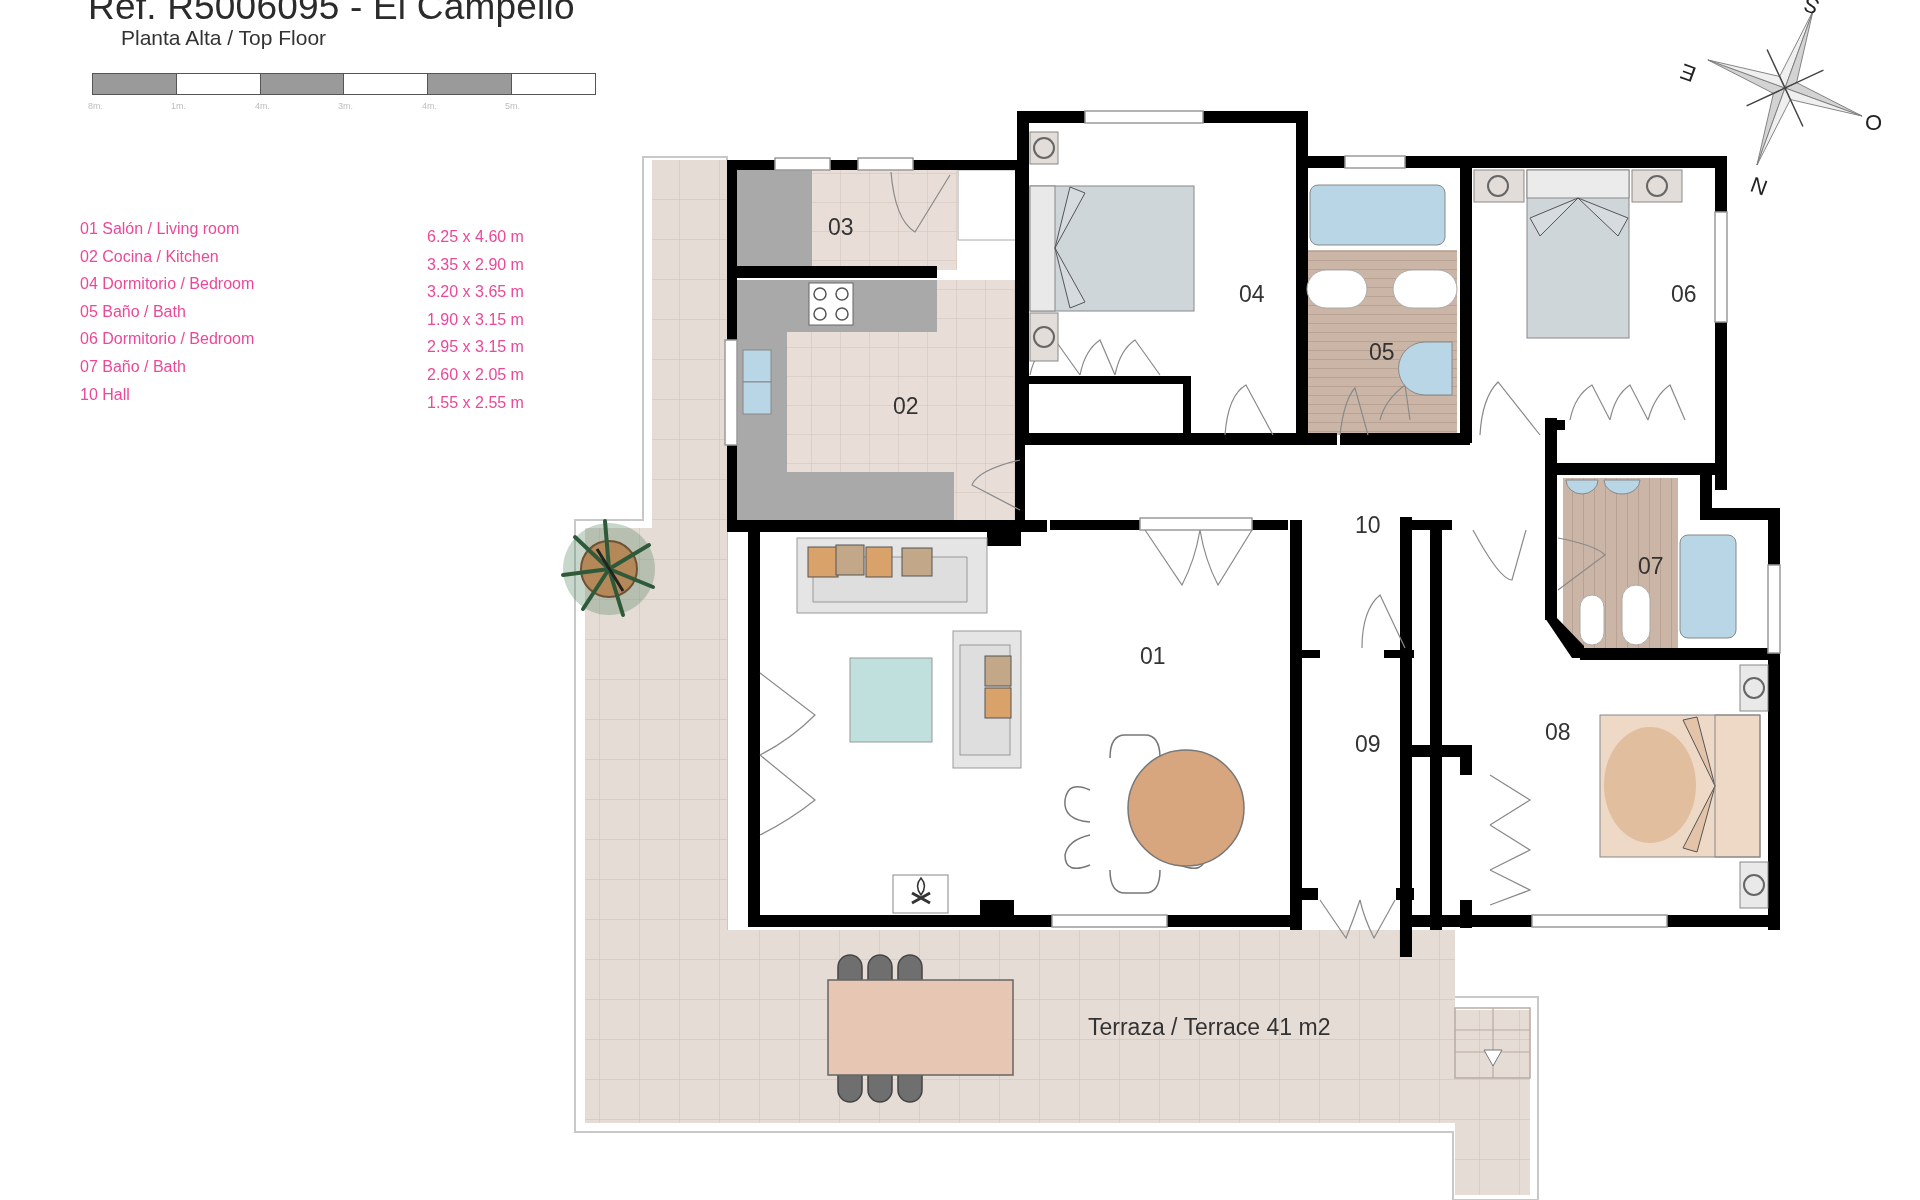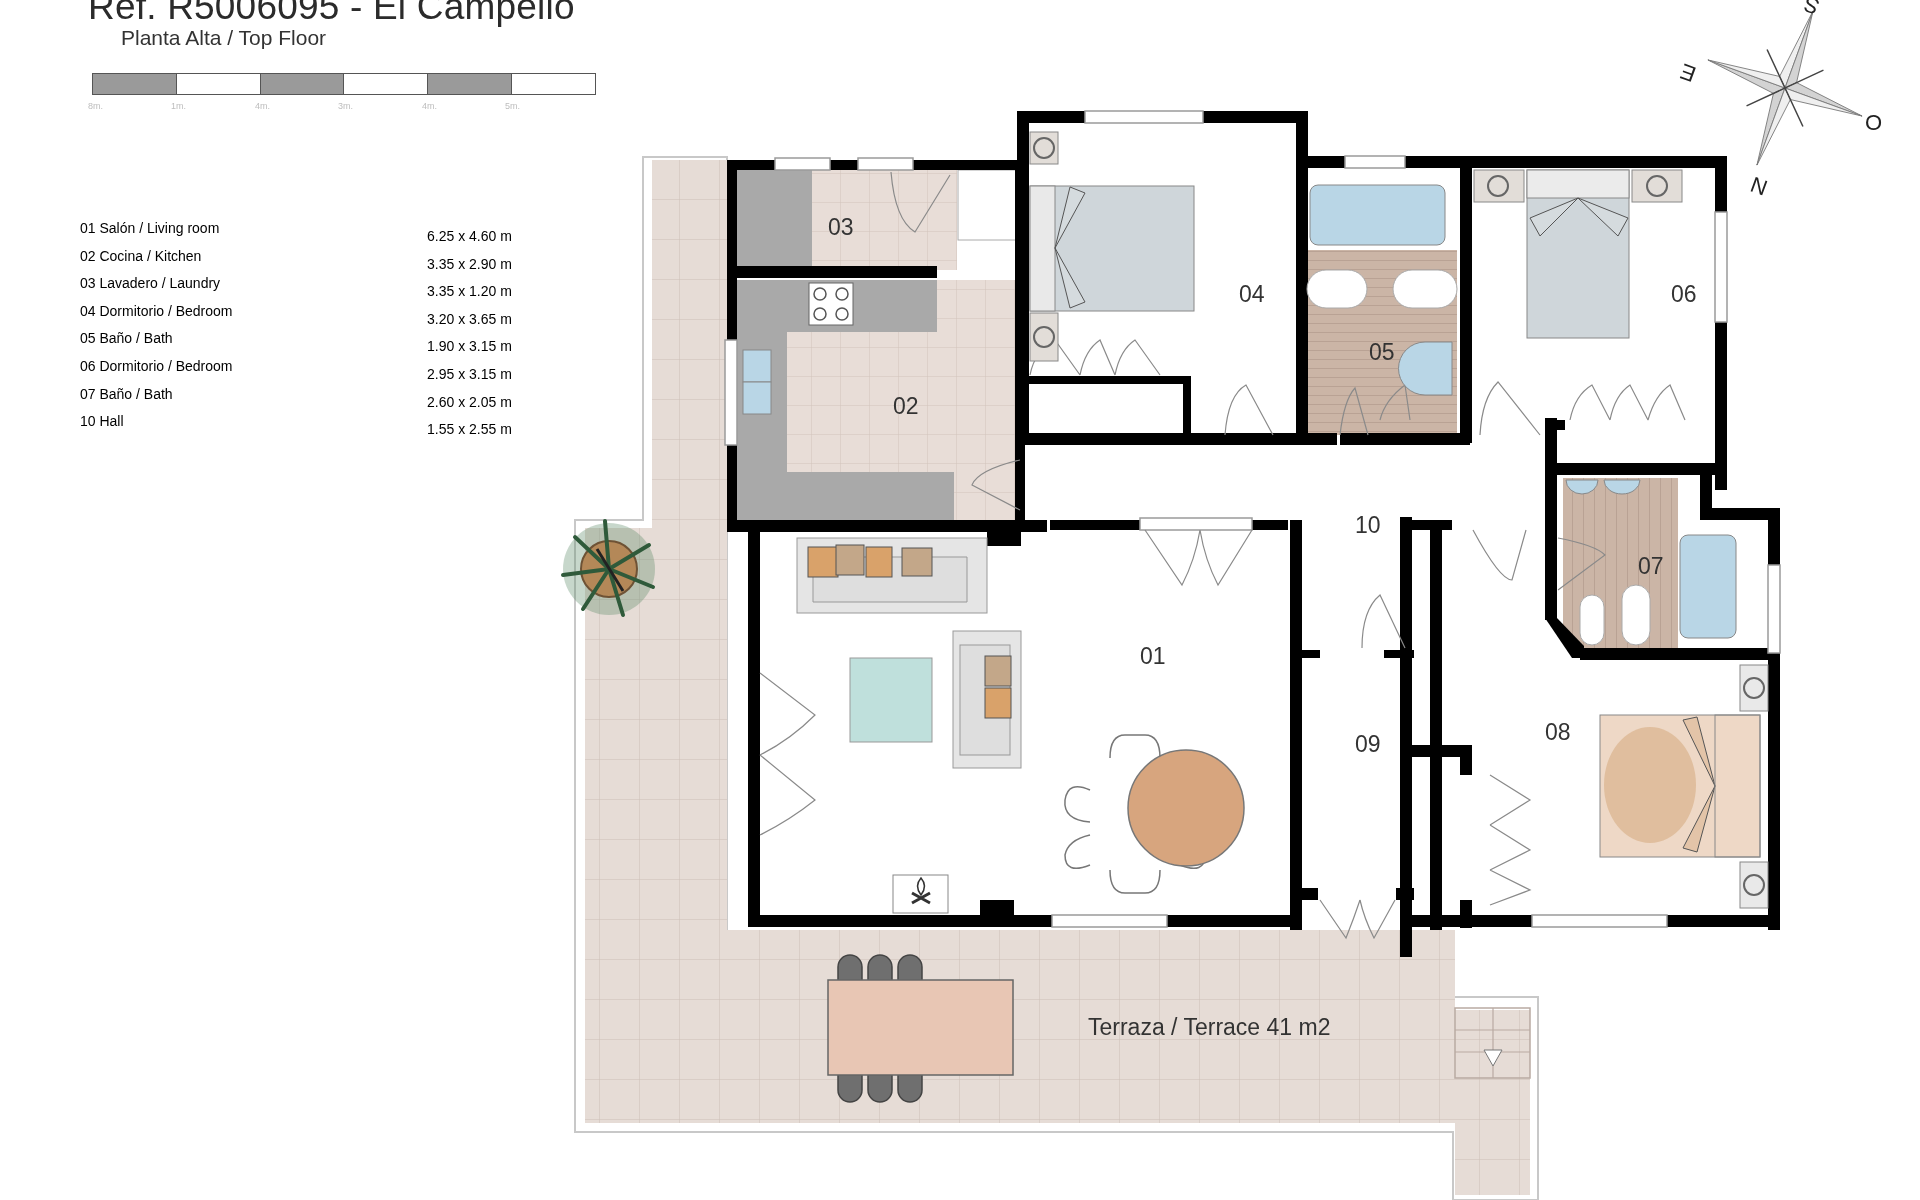--- a/index.html
+++ b/index.html
@@ -7,21 +7,21 @@
   .title { position:absolute; left:88px; top:-14px; font-size:37px; color:#2b2b2b; white-space:nowrap; letter-spacing:0.2px; }
   .subtitle { position:absolute; left:89px; top:26px; font-size:21px; color:#333; white-space:nowrap;margin-left:32px; }
   .scale { position:absolute; left:92px; top:73px; width:502px; height:20px; display:flex; border:1px solid #555; }
   .scale .seg { flex:1; height:100%; border-right:1px solid #555; }
   .scale .seg:last-child { border-right:none; }
   .scale .dark { background:#9a9a9a; }
   .scale .light { background:#ffffff; }
   .scale-labels { position:absolute; left:88px; top:101px; width:560px; height:12px; }
   .scale-labels span { position:absolute; font-size:9px; color:#bdbdbd; }
   .legend { position:absolute; left:80px; top:220px; }
-  .legend-row { position:relative; height:27.6px; width:520px; font-size:14px; color:#000000;text-decoration:underline; }
+  .legend-row { position:relative; height:27.6px; width:520px; font-size:16px; color:#ec4899;text-decoration:underline; }
   .legend-row .name { position:absolute; left:0; top:0; white-space:nowrap; }
   .legend-row .dim { position:absolute; left:347px; top:8px; white-space:nowrap; }
   svg.plan { position:absolute; left:0; top:0; }
   .room-label { font-family:"Liberation Sans", sans-serif; font-size:23px; fill:#333; }
   .terrace-label { font-family:"Liberation Sans", sans-serif; font-size:23px; fill:#333; }
   .compass-label { font-family:"Liberation Sans", sans-serif; font-size:22px; fill:#222; }
 </style>
 </head>
 <body>
 
@@ -46,24 +46,20 @@
 </div>
 
 <div class="legend">
   <div class="legend-row">
       <span class="name">01 Salón / Living room</span>
       <span class="dim">6.25 x 4.60 m</span>
     </div>
   <div class="legend-row">
       <span class="name">02 Cocina / Kitchen</span>
       <span class="dim">3.35 x 2.90 m</span>
-    </div>
-  <div class="legend-row">
-      <span class="name">03 Lavadero / Laundry</span>
-      <span class="dim">3.35 x 1.20 m</span>
     </div>
   <div class="legend-row">
       <span class="name">04 Dormitorio / Bedroom</span>
       <span class="dim">3.20 x 3.65 m</span>
     </div>
   <div class="legend-row">
       <span class="name">05 Baño / Bath</span>
       <span class="dim">1.90 x 3.15 m</span>
     </div>
   <div class="legend-row">

